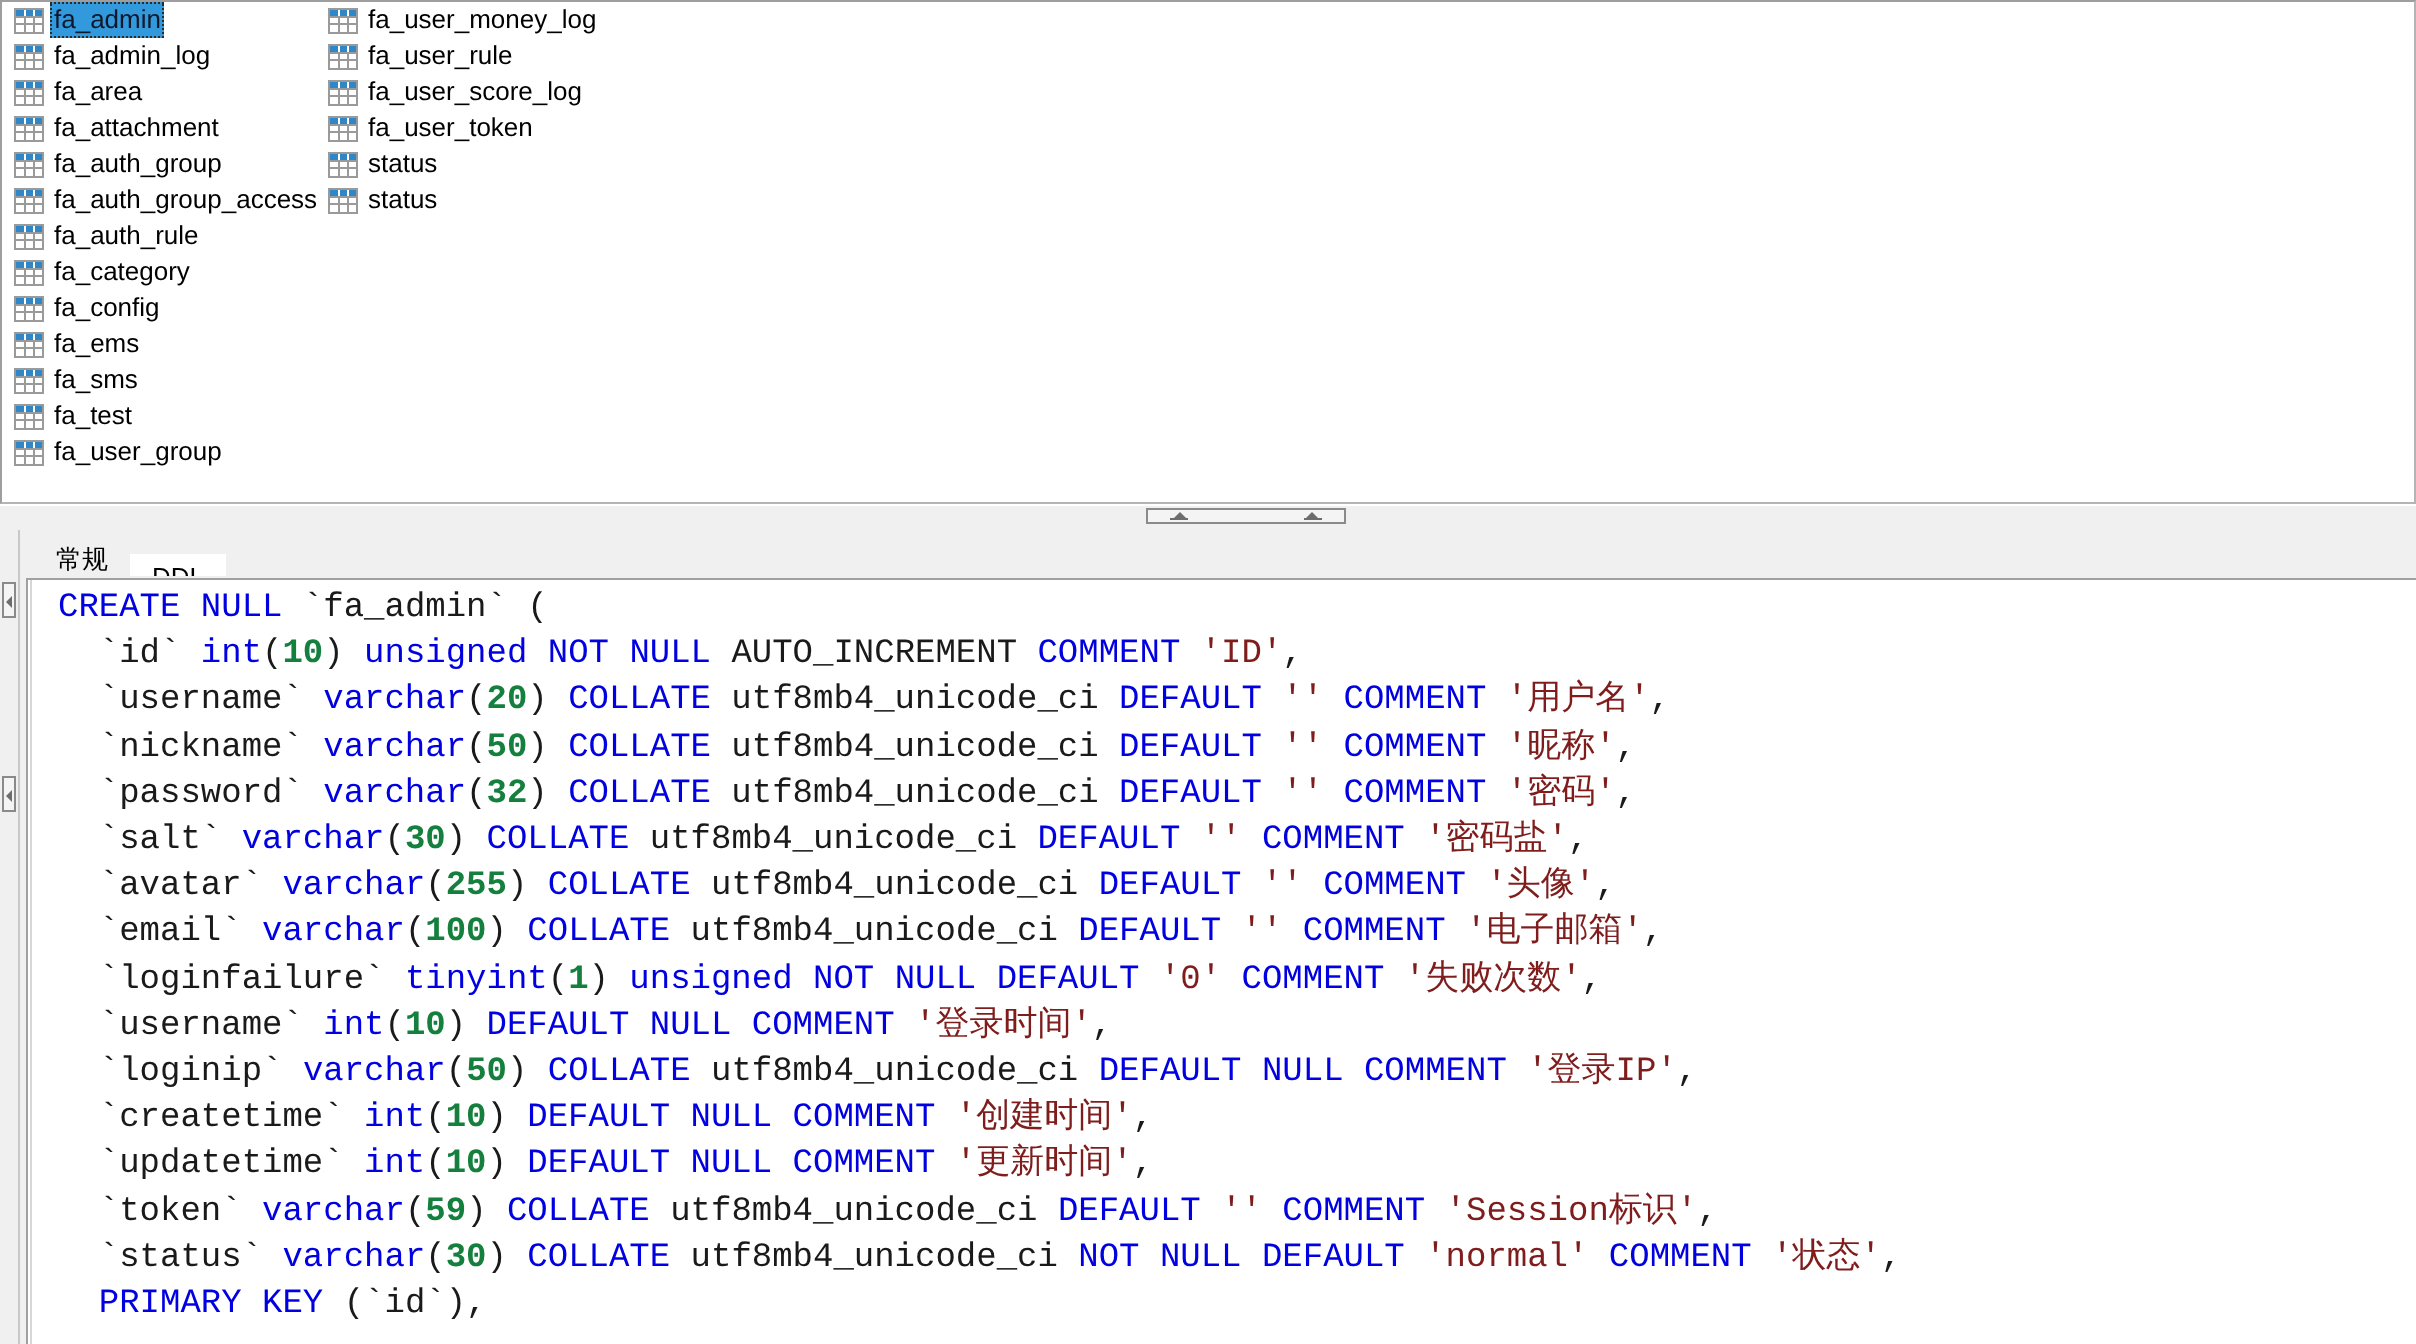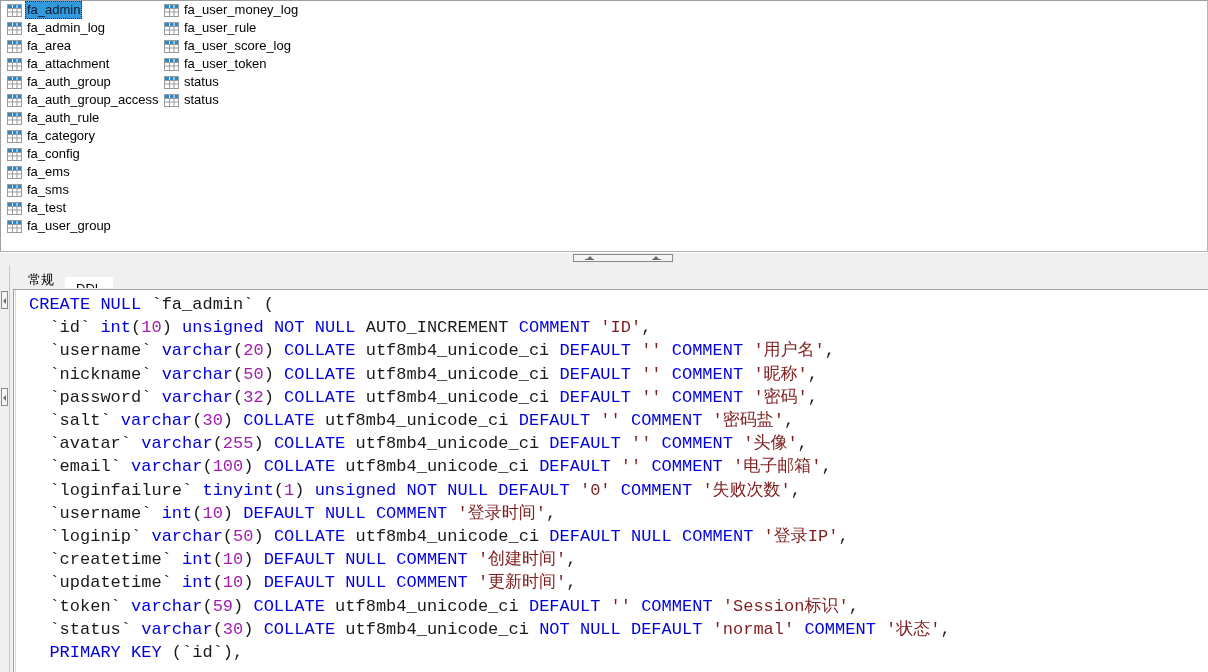--- a/index.html
+++ b/index.html
@@ -237,21 +237,21 @@
     margin: 0;
     padding: 3px 0 0 13px;
     font-family: "Liberation Mono", monospace;
     font-size: 17px;
     line-height: 23.2px;
     white-space: pre;
     color: #1a1a1a;
     letter-spacing: 0;
   }
   .k  { color: #0000e0; }   
-  .n  { color: #a21caf; }   
+  .n  { color: #15803d; font-weight: bold; }   
   .s  { color: #7f1d1d; }   
   .p  { color: #1a1a1a; }   
 </style>
 </head>
 <body>
 
 <div id="app">
 
   <div id="table-list-pane">
     <div id="table-list">

